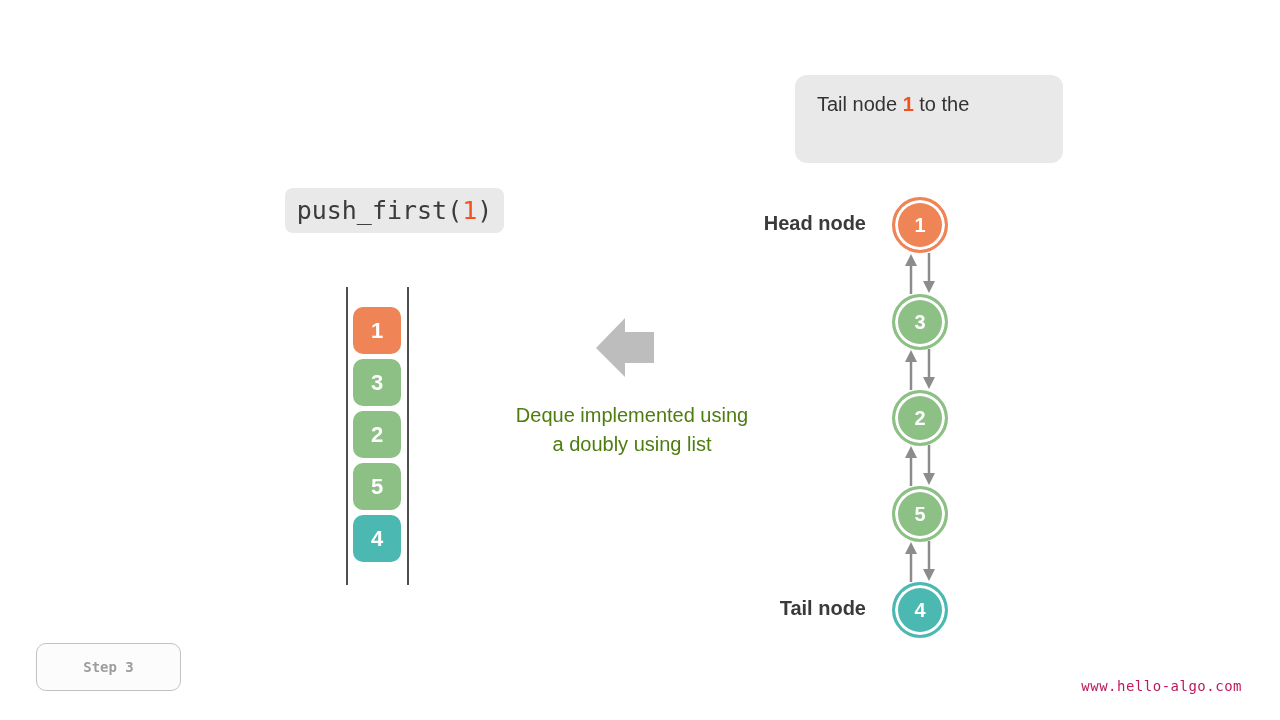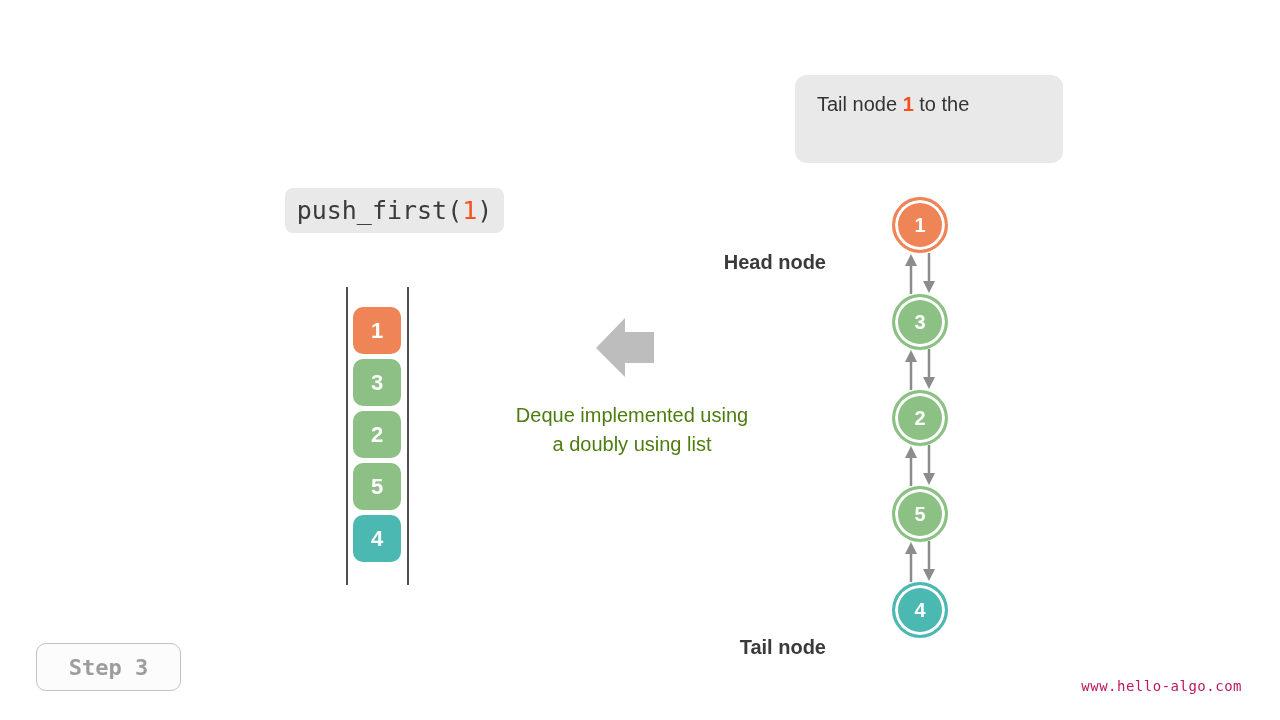--- a/index.html
+++ b/index.html
@@ -96,45 +96,44 @@
     font-size: 20px;
     font-weight: bold;
   }
   .node.c-orange { background: #ef8456; border-color: #ef8456; }
   .node.c-green  { background: #8cc084; border-color: #8cc084; }
   .node.c-teal   { background: #4bb9b1; border-color: #4bb9b1; }
   .connector { position: absolute; left: 898px; width: 44px; height: 41px; }
 
   .side-label {
     position: absolute;
-    left: 660px;
+    left: 700px;
     width: 166px;
     text-align: right;
     font-size: 20px;
     font-weight: bold;
     color: #3a3a3a;
-    margin-top: 39px;
   }
   .side-label.head { top: 212px; }
   .side-label.tail { top: 597px; }
 
   
   .step-badge {
     position: absolute;
     left: 36px; top: 643px;
     width: 145px; height: 48px;
     box-sizing: border-box;
     background: #fcfcfc;
     border: 1.5px solid #c2c2c2;
     border-radius: 10px;
     display: flex;
     align-items: center;
     justify-content: center;
     font-family: "DejaVu Sans Mono", monospace;
-    font-size: 22px;
+    font-size: 14px;
     font-weight: bold;
     color: #9d9d9d;
   }
 
   
   .watermark {
     position: absolute;
     right: 38px; top: 678px;
     font-family: "DejaVu Sans Mono", monospace;
     font-size: 14px;

